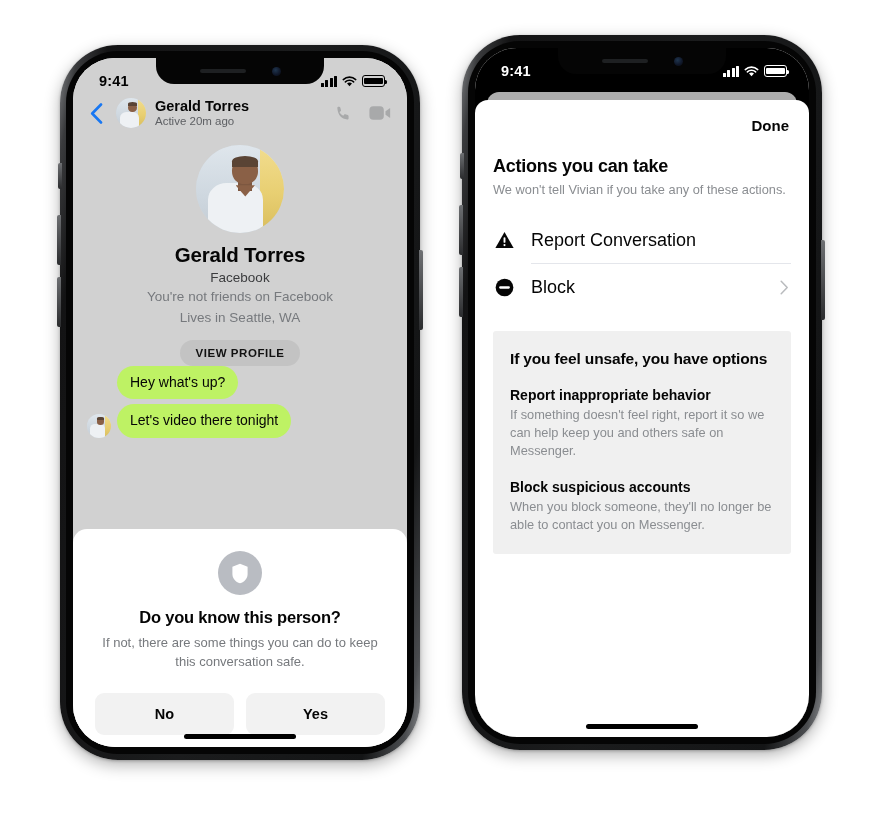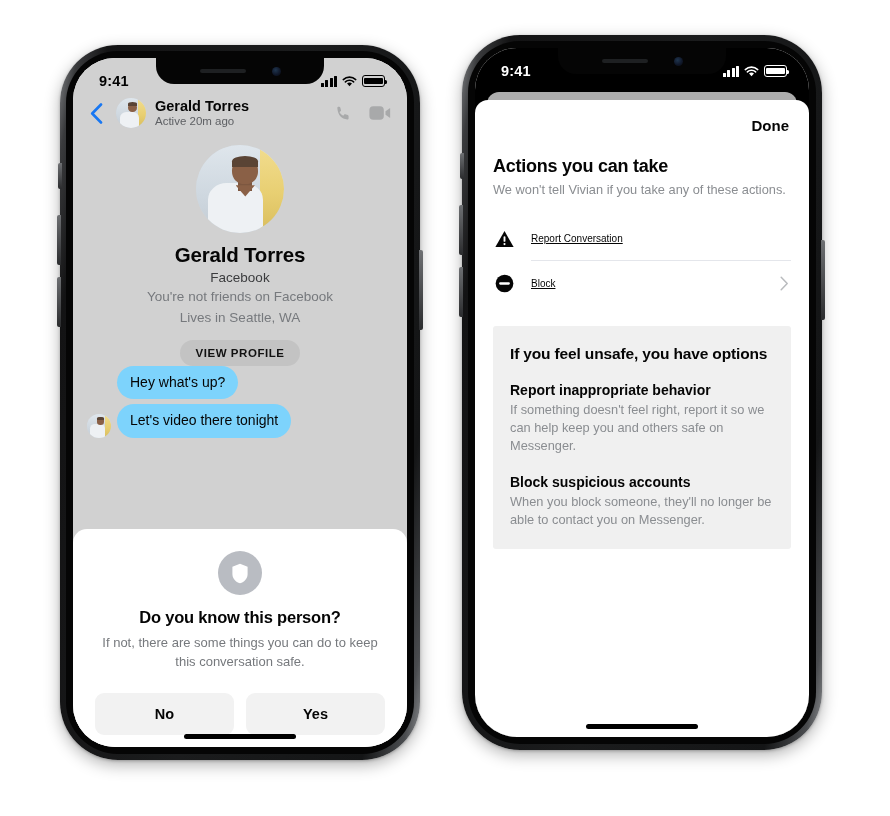--- a/index.html
+++ b/index.html
@@ -121,21 +121,21 @@
     padding: 7px 15px; border-radius: 16px;
     background: #c3c3c3; color: #111; font-size: 11.5px; font-weight: bold;
     letter-spacing: 0.55px;
   }
   .timestamp { text-align: center; font-size: 11.5px; color: #79797b; margin: 19px 0 9px; }
 
   .msg-row { display: flex; align-items: flex-end; gap: 6px; margin-bottom: 5px; }
   .msg-gutter { width: 24px; flex-shrink: 0; }
   .msg-avatar { width: 24px; height: 24px; border-radius: 50%; overflow: hidden; position: relative; background:#cfd6dc; }
   .bubble {
-    background: #7dd3fc; color: #050505;
+    background: #bef264; color: #050505;
     padding: 8px 13px; border-radius: 17px;
     font-size: 14px; line-height: 1.25; max-width: 74%;
   }
 
   
   .know-card {
     background: #fff; flex-shrink: 0;
     border-radius: 14px 14px 0 0;
     padding: 22px 22px 12px;
     text-align: center;
@@ -170,21 +170,21 @@
 
   .sec-title { font-size: 18px; font-weight: bold; color: #050505; margin-top: 22px; letter-spacing: -0.25px; }
   .sec-sub { font-size: 12.8px; color: #8a8d91; margin-top: 4px; line-height: 1.4; }
 
   .action-list { margin-top: 18px; }
   .action-row {
     display: flex; align-items: center; gap: 16px;
     padding: 13px 2px 13px 0; position: relative;
   }
   .action-row .ic { width: 22px; display: flex; justify-content: center; flex-shrink: 0; }
-  .action-row .lbl { flex: 1; font-size: 10px; color: #050505; text-decoration: underline; }
+  .action-row .lbl { flex: 1; font-size: 18px; color: #050505; }
   .action-row.divided::after {
     content: ""; position: absolute; bottom: 0; left: 38px; right: 0;
     height: 1px; background: #e4e6eb;
   }
 
   .info-card {
     background: #f0f0f0; border-radius: 3px;
     padding: 18px 17px 20px; margin-top: 20px;
   }
   .ic-title { font-size: 15.5px; font-weight: bold; color: #050505; line-height: 1.3; letter-spacing: -0.15px; }

